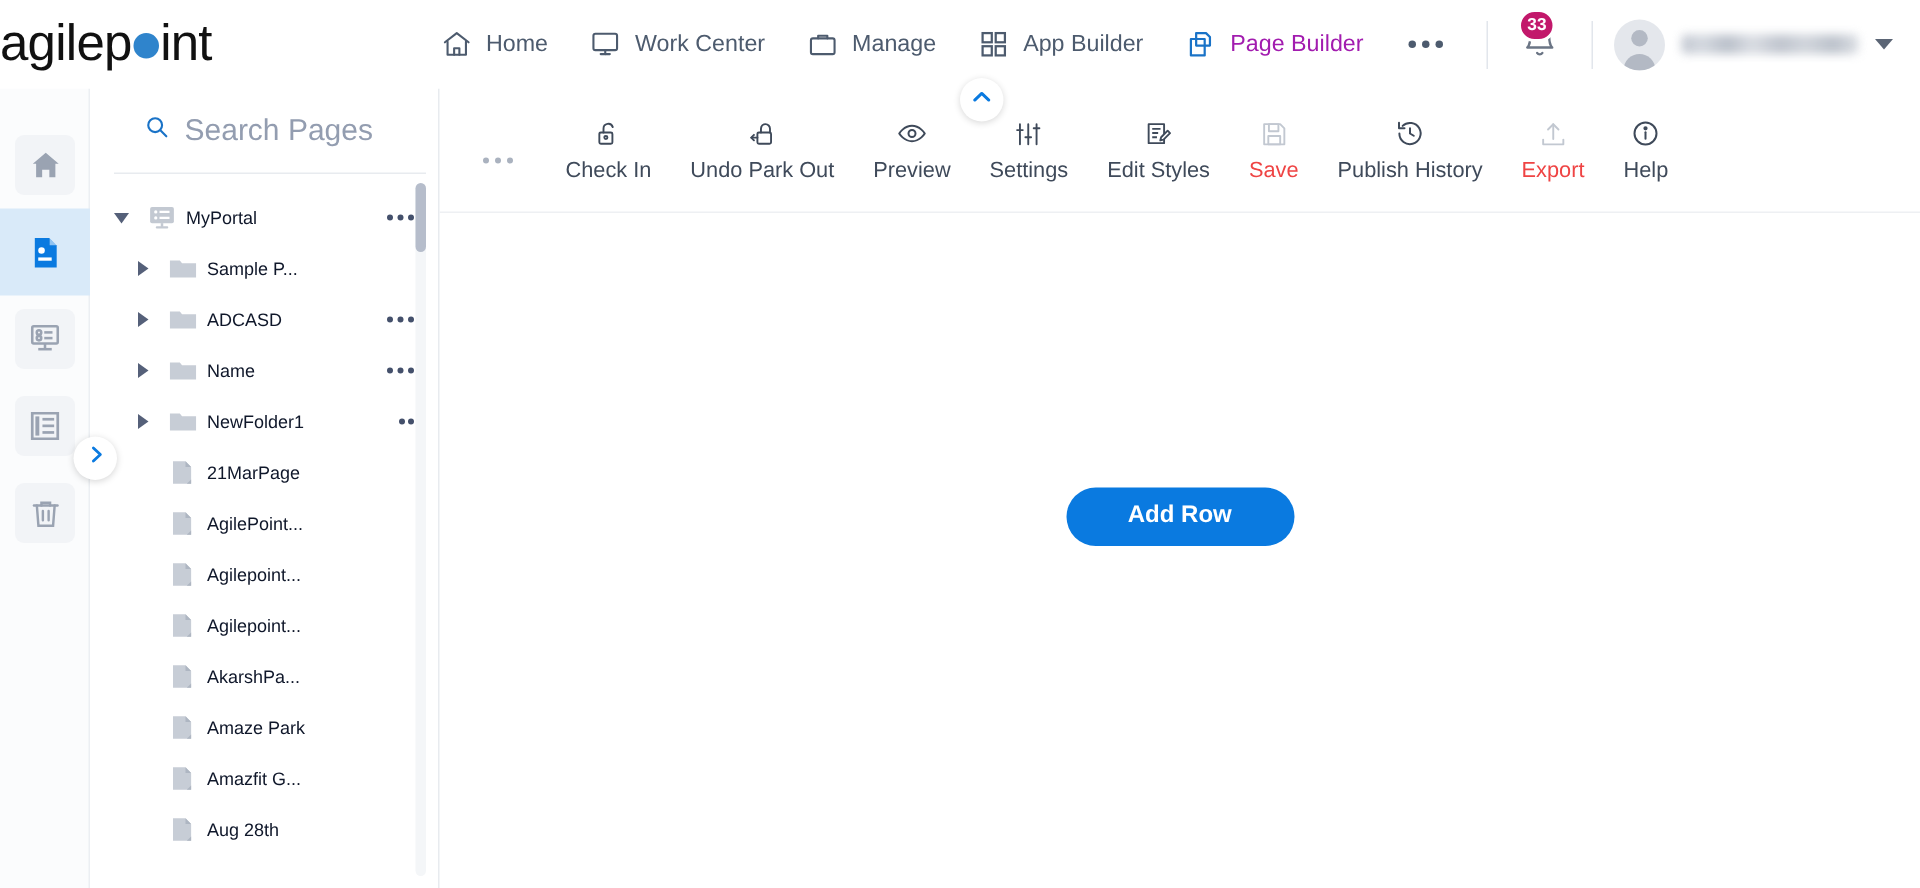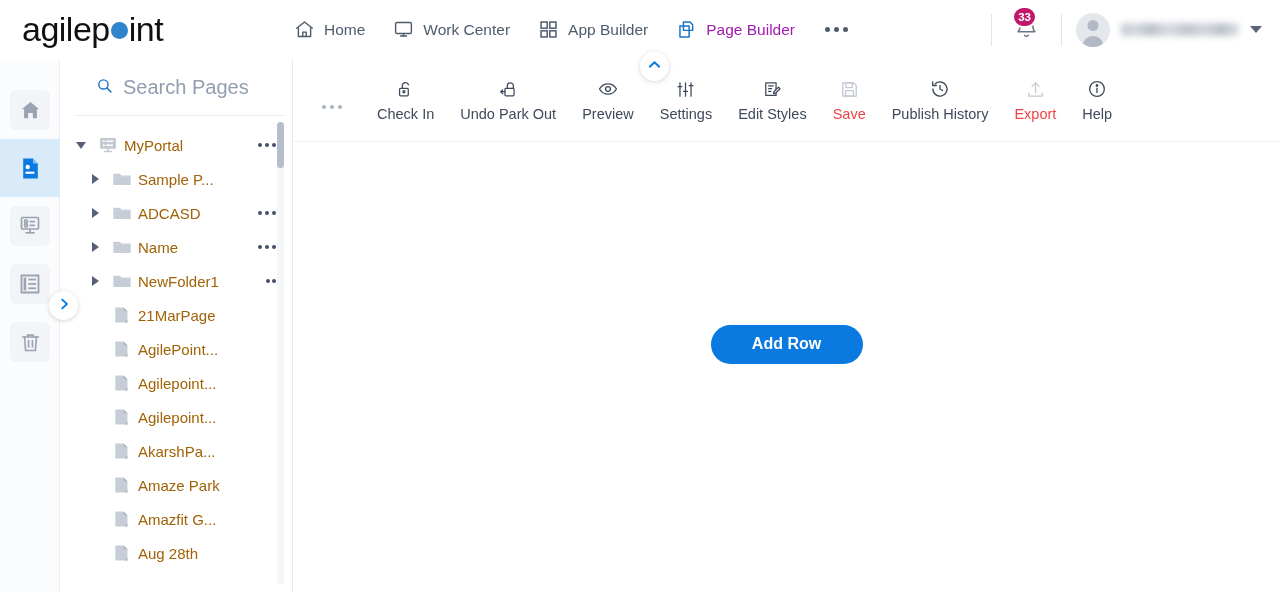--- a/index.html
+++ b/index.html
@@ -13,21 +13,21 @@
 
   
   .topnav {
     position: absolute; top: 0; left: 0;
     width: 1280px; height: 59px;
     background: #ffffff;
     display: flex; align-items: center;
     z-index: 40;
   }
   .logo {
-    width: 280px; padding-left: 22px;
+    width: 280px; 
     display: flex; align-items: center;
     font-size: 34px; letter-spacing: -0.5px;
     color: #111111; font-weight: 400;
   }
   .logo-dot {
     display: inline-block;
     width: 17px; height: 17px;
     border-radius: 50%;
     background: #2f84cc;
     margin: 0 1px;
@@ -134,21 +134,21 @@
   .searchbox input::placeholder { color: #939db0; }
 
   .treescroll {
     position: relative;
     height: 476px; overflow: hidden;
     padding-top: 12px;
   }
   .trow {
     display: flex; align-items: center;
     height: 34px; cursor: pointer;
-    font-size: 15px; color: #a16207;
+    font-size: 12px; color: #0f172a;
     padding-right: 16px;
   }
   .tw-arrow {
     width: 26px; display: flex; align-items: center; justify-content: center;
     flex-shrink: 0;
   }
   .tri-right {
     width: 0; height: 0;
     border-top: 5px solid transparent; border-bottom: 5px solid transparent;
     border-left: 7px solid #556079;
@@ -262,20 +262,29 @@
       <span>
         <svg width="21" height="21" viewBox="0 0 24 24" fill="none" stroke="#4d5b6e" stroke-width="1.6" stroke-linecap="round" stroke-linejoin="round">
           <rect x="3" y="4" width="18" height="12.5" rx="1.5"></rect>
             <path d="M12 16.5v3"></path>
             <path d="M8.5 19.5h7"></path>
         </svg>
       </span>
       <span>Work Center</span>
     </div>
 
+    <div class="nav-item">
+      <span>
+        <svg width="21" height="21" viewBox="0 0 24 24" fill="none" stroke="#4d5b6e" stroke-width="1.6" stroke-linecap="round" stroke-linejoin="round">
+          <rect x="3" y="7.5" width="18" height="12" rx="1.5"></rect>
+            <path d="M8.5 7.5V5.5h7v2"></path>
+        </svg>
+      </span>
+      <span>Manage</span>
+    </div>
 
     <div class="nav-item">
       <span>
         <svg width="21" height="21" viewBox="0 0 24 24" fill="none" stroke="#4d5b6e" stroke-width="1.7">
           <rect x="3.5" y="3.5" width="7" height="7"></rect>
             <rect x="13.5" y="3.5" width="7" height="7"></rect>
           <rect x="3.5" y="13.5" width="7" height="7"></rect>
             <rect x="13.5" y="13.5" width="7" height="7"></rect>
         </svg>
       </span>

